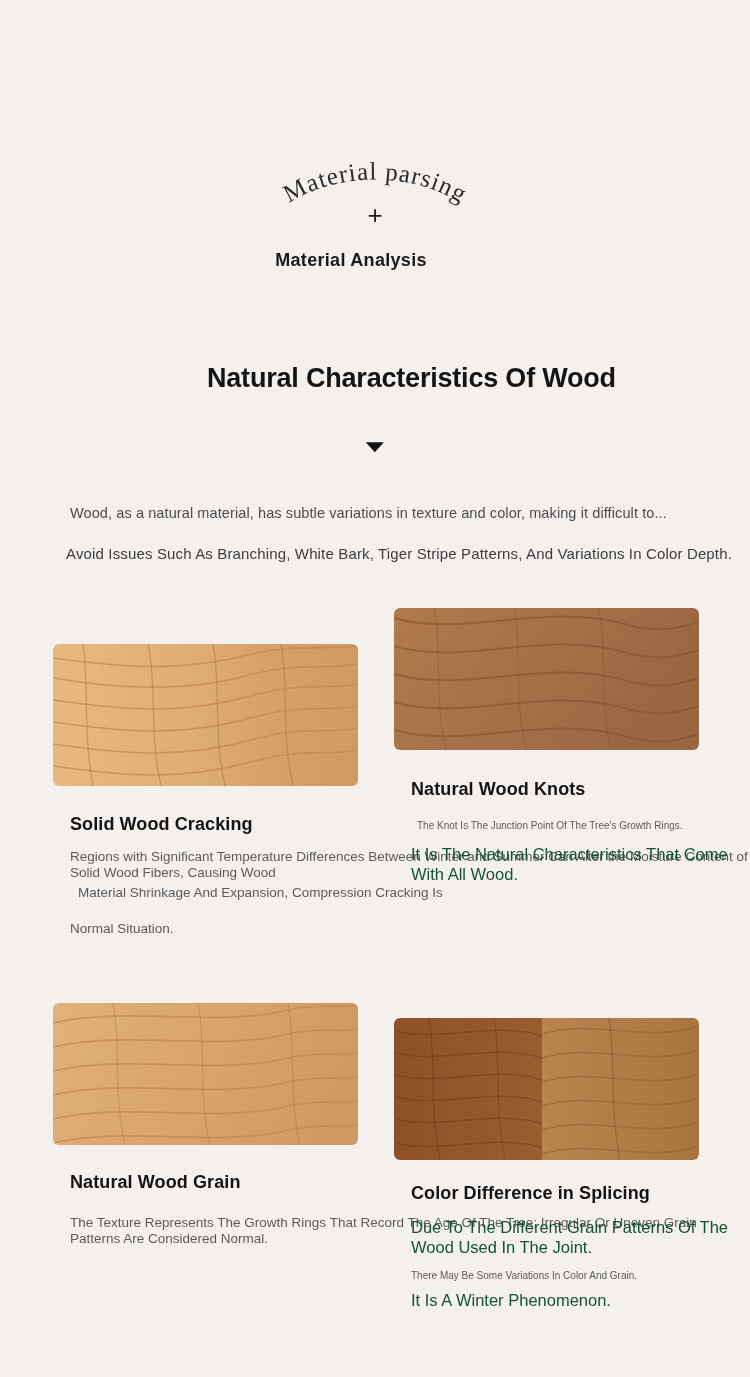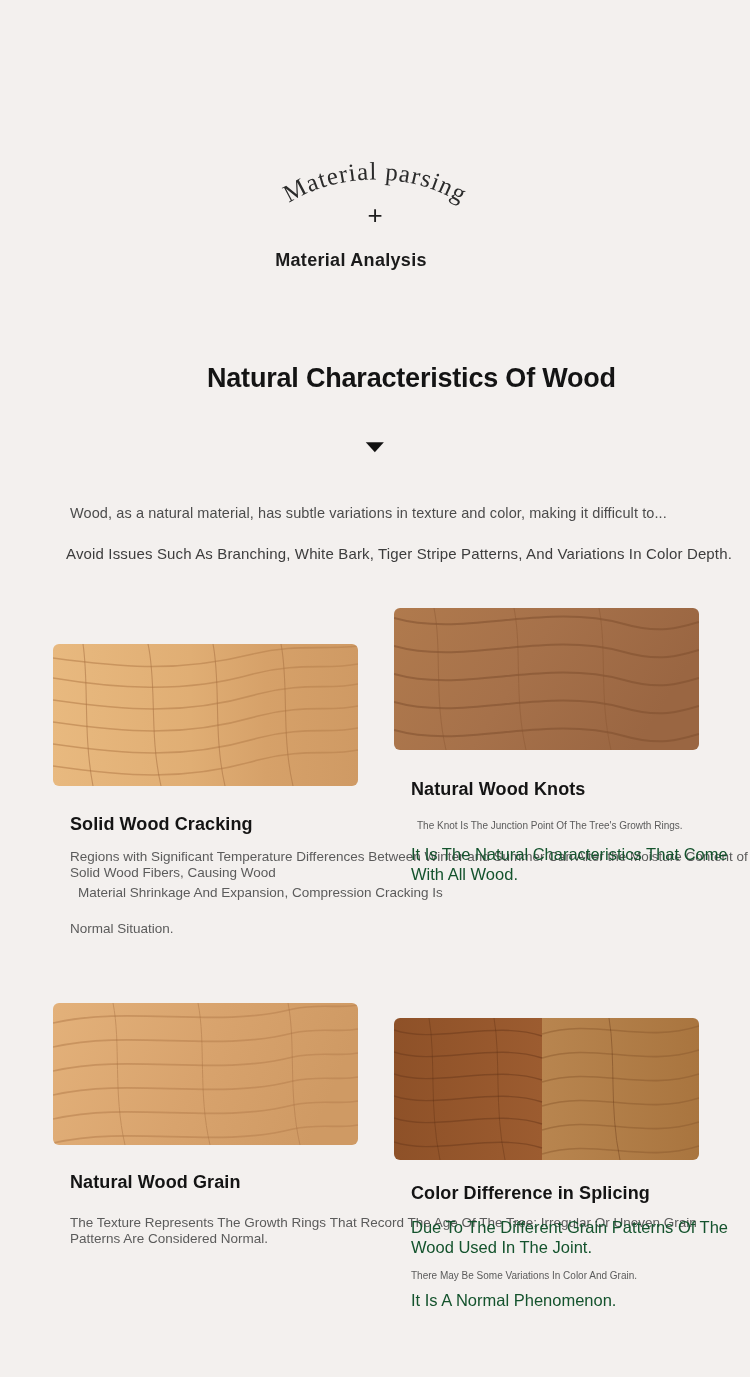--- a/index.html
+++ b/index.html
@@ -312,16 +312,16 @@
         <g stroke="#5e3014" stroke-width="0.9" fill="none" opacity="0.4">
           <path d="M35,0 C42,40 35,90 46,142"></path>
           <path d="M100,0 C107,40 100,90 111,142"></path>
           <path d="M215,0 C222,40 215,90 226,142"></path>
         </g>
       </svg>
     </div>
     <div class="card-title">Color Difference in Splicing</div>
     <div class="card-body big t1">Due To The Different Grain Patterns Of The Wood Used In The Joint.</div>
     <div class="card-body small t2">There May Be Some Variations In Color And Grain.</div>
-    <div class="card-body big t3">It Is A Normal Phenomenon.</div>
+    <div class="card-body big t3">It Is A Winter Phenomenon.</div>
   </div>
 
 </div>
 
 </body></html>

